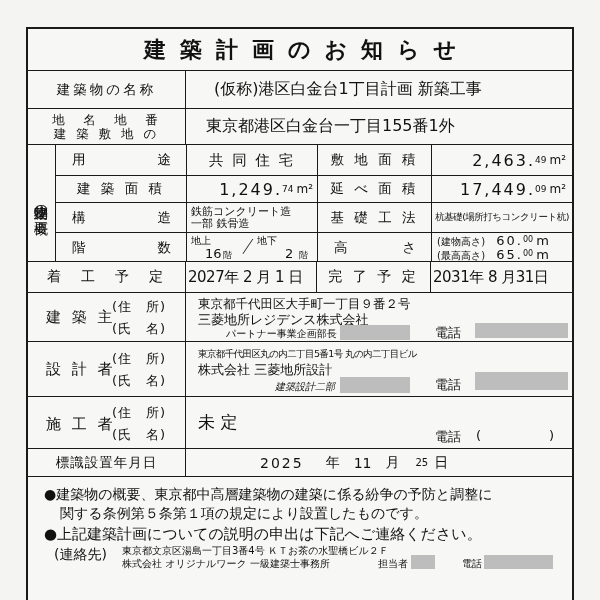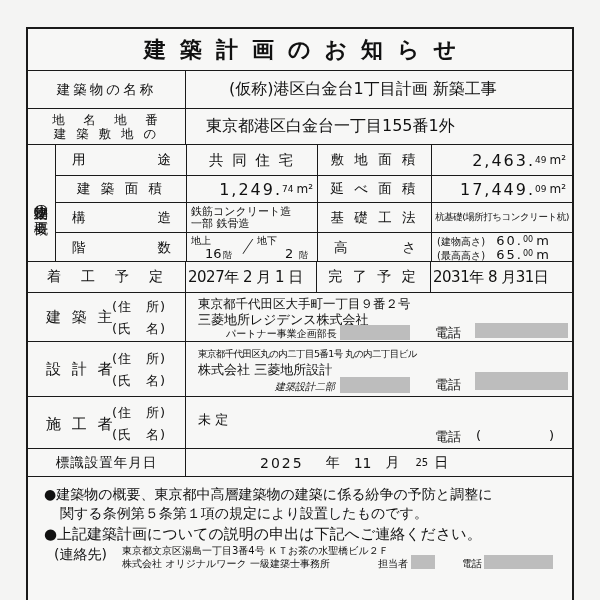--- a/index.html
+++ b/index.html
@@ -33,21 +33,21 @@
 <body>
 
 <div class="sign">
 
   <div class="title">建築計画のお知らせ</div>
 
   <div class="row" style="top:41px;height:38px;">
     <div class="cell" style="left:0;width:157px;justify-content:center;">
       <span class="lbl">建築物の名称</span>
     </div>
-    <div class="cell vl" style="left:157px;right:0;padding-left:43px;">
+    <div class="cell vl" style="left:157px;right:0;padding-left:28px;">
       <span class="val" style="font-size:16px;">(仮称)港区白金台1丁目計画 新築工事</span>
     </div>
   </div>
 
   <div class="row" style="top:79px;height:36px;">
     <div class="cell" style="left:0;width:157px;flex-direction:column;justify-content:center;align-items:center;line-height:14px;">
       <span class="lbl" style="font-size:12.5px;">地　名　地　番</span>
       <span class="lbl" style="font-size:12.5px;">建 築 敷 地 の</span>
     </div>
     <div class="cell vl" style="left:157px;right:0;padding-left:20px;">
@@ -194,21 +194,21 @@
     </div>
   </div>
 
   <div class="row" style="top:367px;height:52px;">
     <div class="cell" style="left:0;width:157px;">
       <span class="lbl" style="position:absolute;left:18px;top:18px;font-size:15px;">施 工 者</span>
       <span style="position:absolute;left:84px;top:7px;font-size:13px;letter-spacing:1px;">(住　所)</span>
       <span style="position:absolute;left:84px;top:29px;font-size:13px;letter-spacing:1px;">(氏　名)</span>
     </div>
     <div class="cell vl" style="left:157px;right:0;">
-      <span style="position:absolute;left:12px;top:14px;font-size:13px;">未 定</span>
+      <span style="position:absolute;left:12px;top:14px;font-size:17px;">未 定</span>
       <span style="position:absolute;left:249px;top:31px;font-size:13px;">電話</span>
       <span style="position:absolute;left:290px;top:30px;font-size:13px;letter-spacing:14px;">(　　)</span>
     </div>
   </div>
 
   <div class="row" style="top:419px;height:28px;">
     <div class="cell" style="left:0;width:157px;justify-content:center;">
       <span style="font-size:13.5px;letter-spacing:1px;">標識設置年月日</span>
     </div>
     <div class="cell vl" style="left:157px;right:0;padding-left:74px;font-size:14px;">

